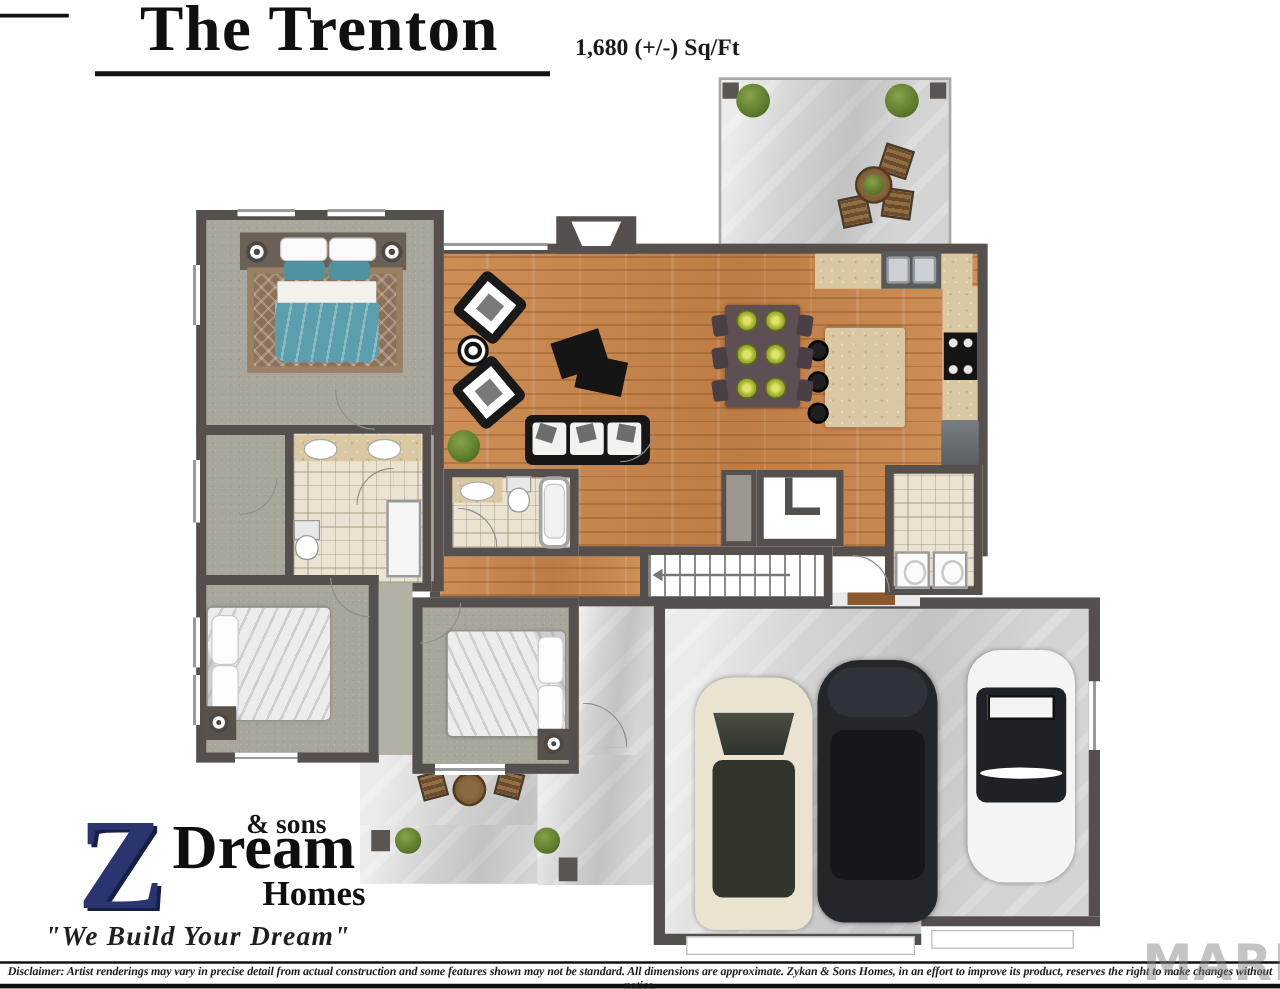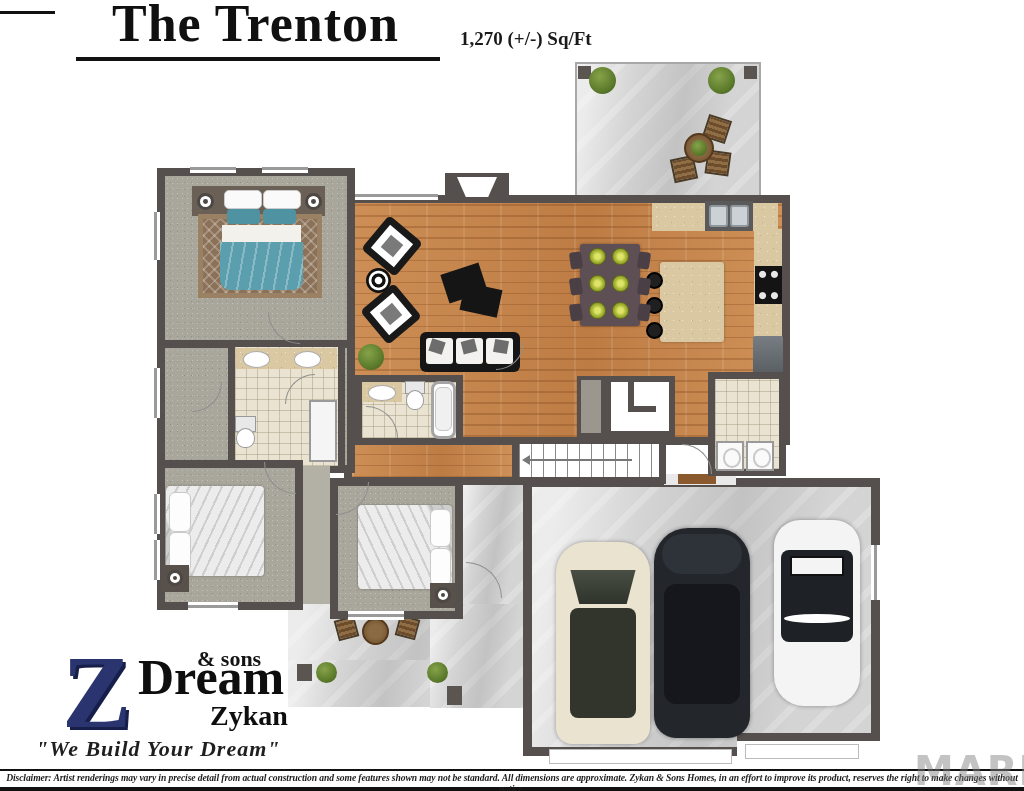--- a/index.html
+++ b/index.html
@@ -65,21 +65,21 @@
   #logo-tagline{position:absolute;left:36px;top:736px;font-size:22px;font-style:italic;font-weight:bold;color:#1f1f1f;letter-spacing:1px;}
 </style>
 </head>
 <body>
 
 <div id="canvas">
 
   <div id="topline"></div>
   <div id="title">The Trenton</div>
   <div id="title-underline"></div>
-  <div id="sqft">1,270 (+/-) Sq/Ft</div>
+  <div id="sqft">1,680 (+/-) Sq/Ft</div>
 
   <div class="abs concrete" style="left:575px;top:62px;width:186px;height:138px;border:2px solid #a8a8a8;box-sizing:border-box;"></div>
   <div class="post" style="left:578px;top:66px;width:13px;height:13px;"></div>
   <div class="post" style="left:744px;top:66px;width:13px;height:13px;"></div>
   <div class="bush" style="left:589px;top:67px;width:27px;height:27px;"></div>
   <div class="bush" style="left:708px;top:67px;width:27px;height:27px;"></div>
   <div class="bench" style="left:705px;top:117px;width:24px;height:24px;transform:rotate(18deg);"></div>
   <div class="bench" style="left:672px;top:157px;width:24px;height:24px;transform:rotate(-12deg);"></div>
   <div class="bench" style="left:706px;top:151px;width:24px;height:24px;transform:rotate(8deg);"></div>
   <div class="abs" style="left:684px;top:133px;width:30px;height:30px;border-radius:50%;background:radial-gradient(circle,#8a6a42 0 40%,#6d4c2b 100%);border:2px solid #54391d;box-sizing:border-box;"></div>
@@ -242,20 +242,20 @@
   <div class="arc arc-tr" style="left:366px;top:406px;width:32px;height:32px;"></div>
   <div class="arc arc-br" style="left:496px;top:342px;width:28px;height:28px;"></div>
   <div class="arc arc-bl" style="left:264px;top:462px;width:32px;height:32px;"></div>
   <div class="arc arc-br" style="left:336px;top:482px;width:33px;height:33px;"></div>
   <div class="arc arc-tr" style="left:682px;top:444px;width:30px;height:30px;"></div>
   <div class="arc arc-tr" style="left:466px;top:562px;width:36px;height:36px;"></div>
 
   <div id="logo-z">Z</div>
   <div id="logo-sons">&amp; sons</div>
   <div id="logo-name">Dream</div>
-  <div id="logo-homes">Zykan</div>
+  <div id="logo-homes">Homes</div>
   <div id="logo-tagline">"We Build Your Dream"</div>
 
   <div id="footer-bar"></div>
   <div id="disclaimer">Disclaimer: Artist renderings may vary in precise detail from actual construction and some features shown may not be standard. All dimensions are approximate. Zykan &amp; Sons Homes, in an effort to improve its product, reserves the right to make changes without notice.</div>
   <div id="watermark">MARIS</div>
 
 </div>
 
 </body></html>

